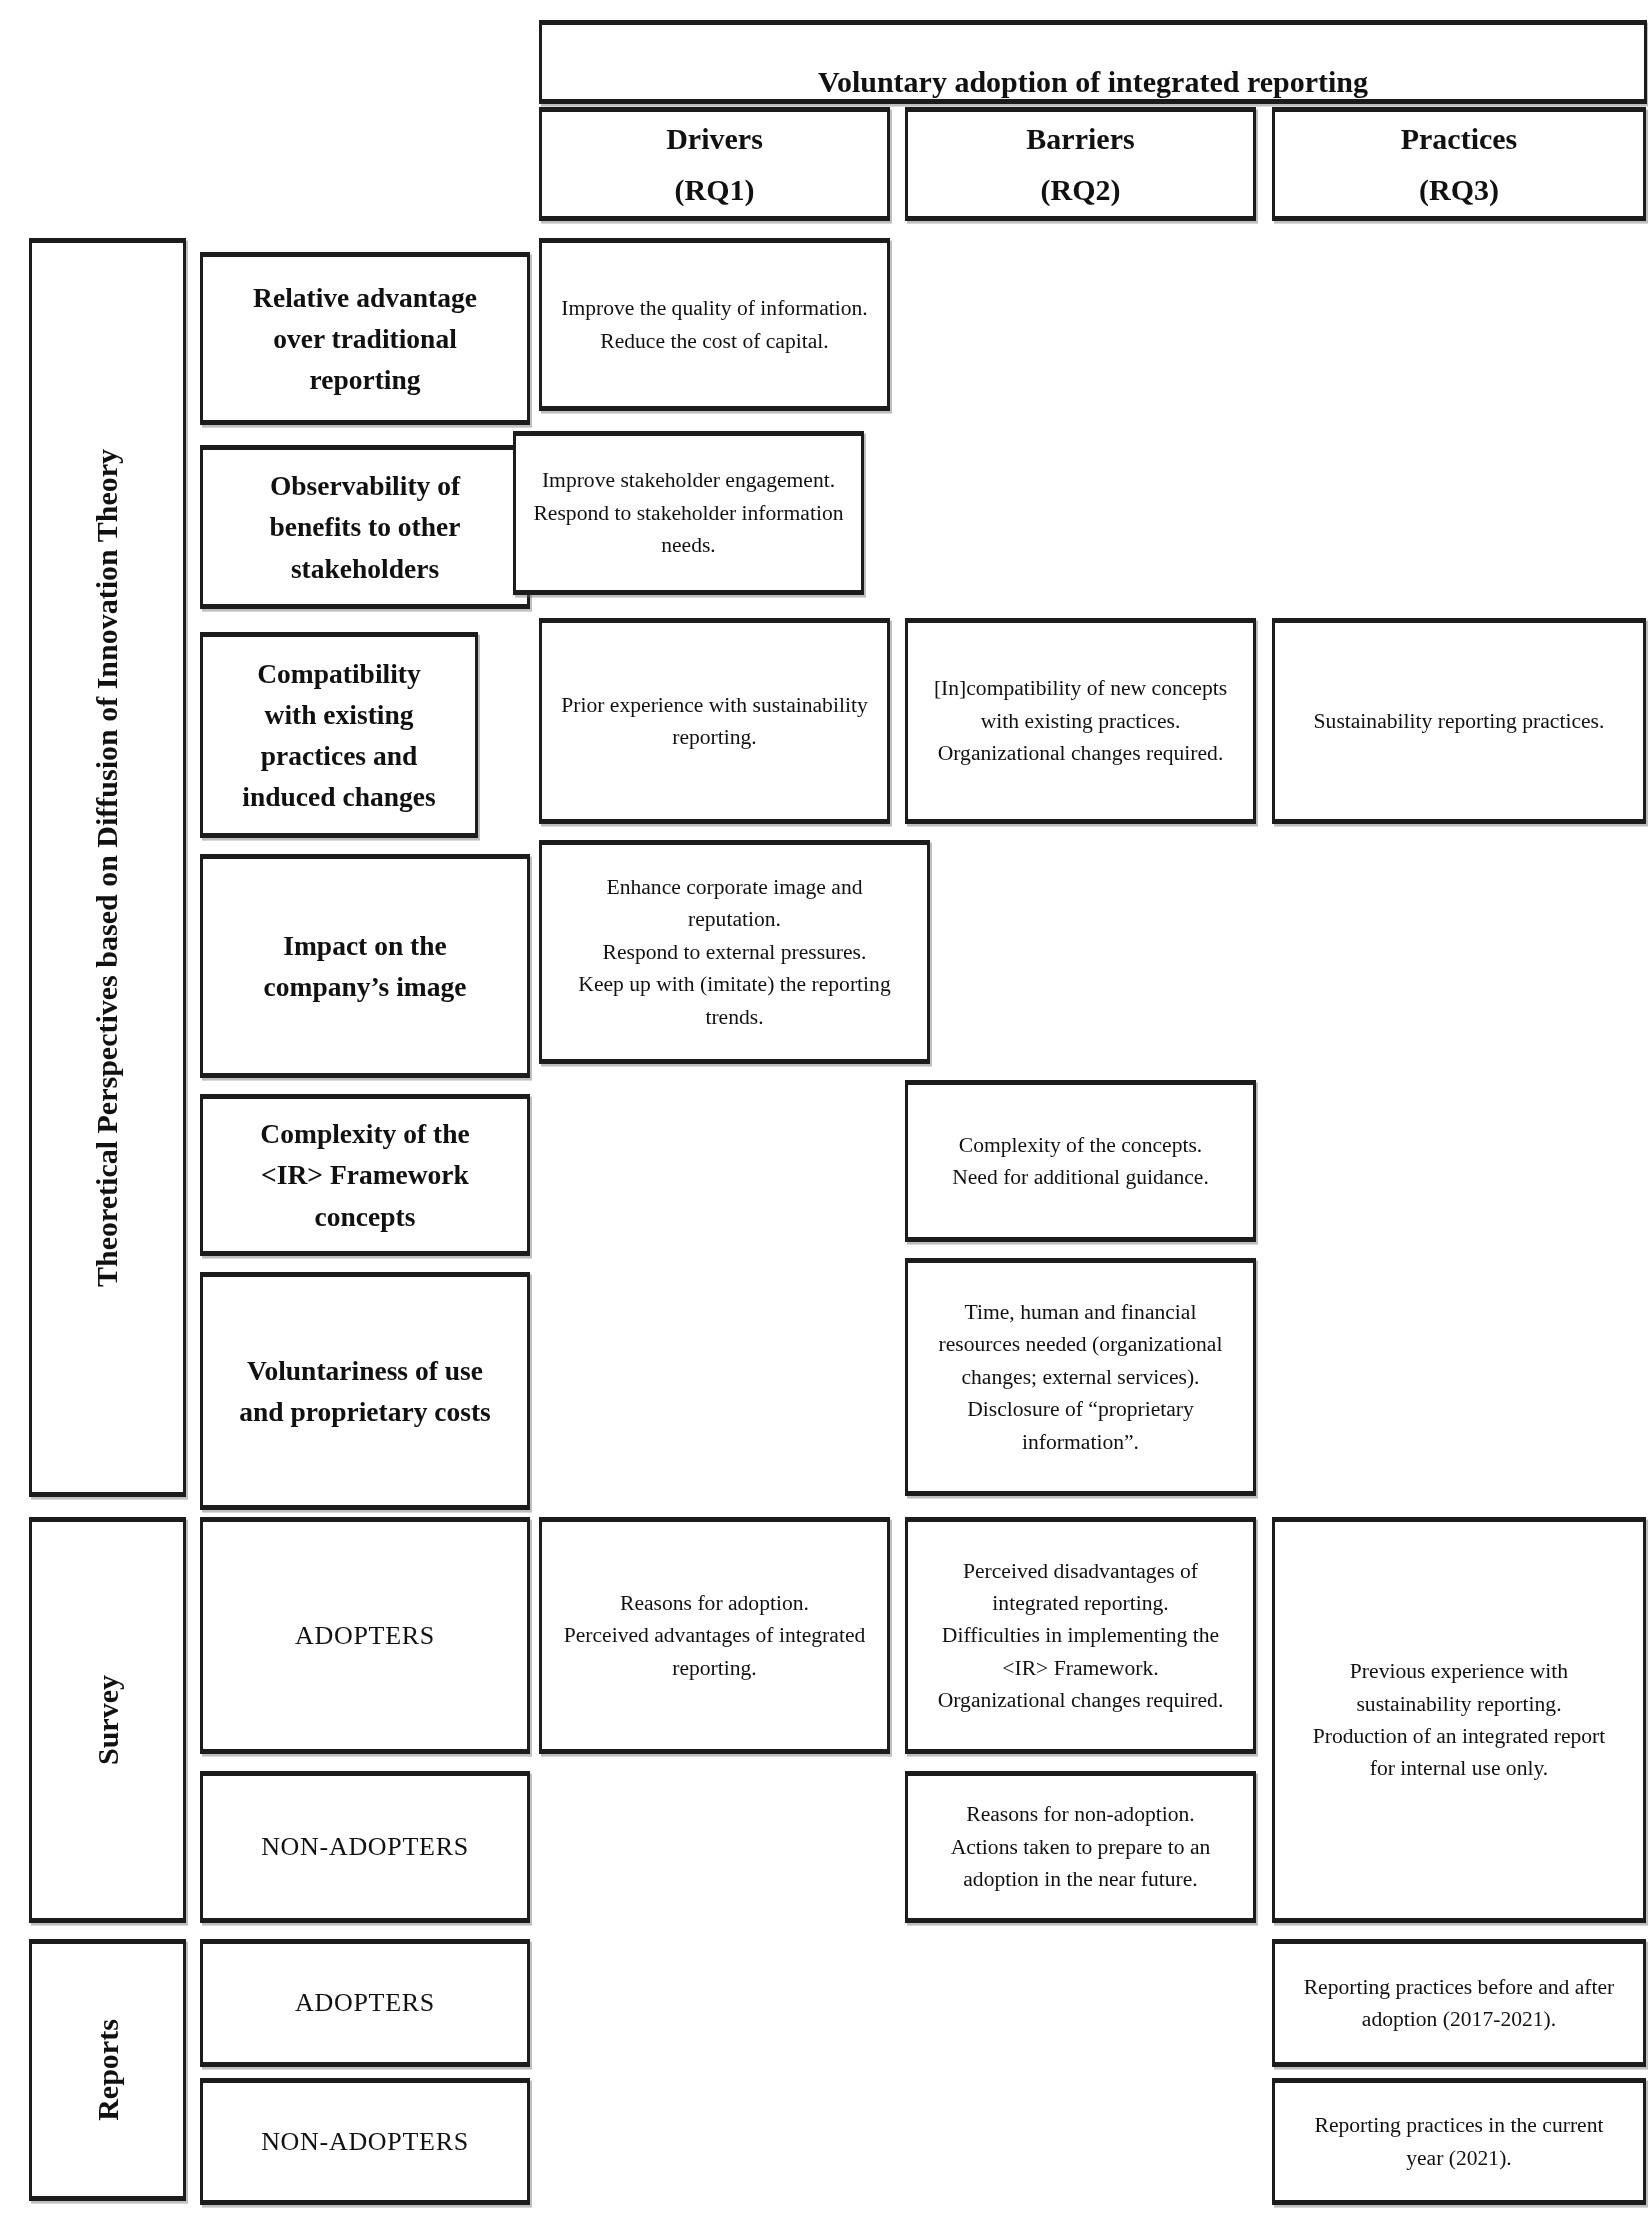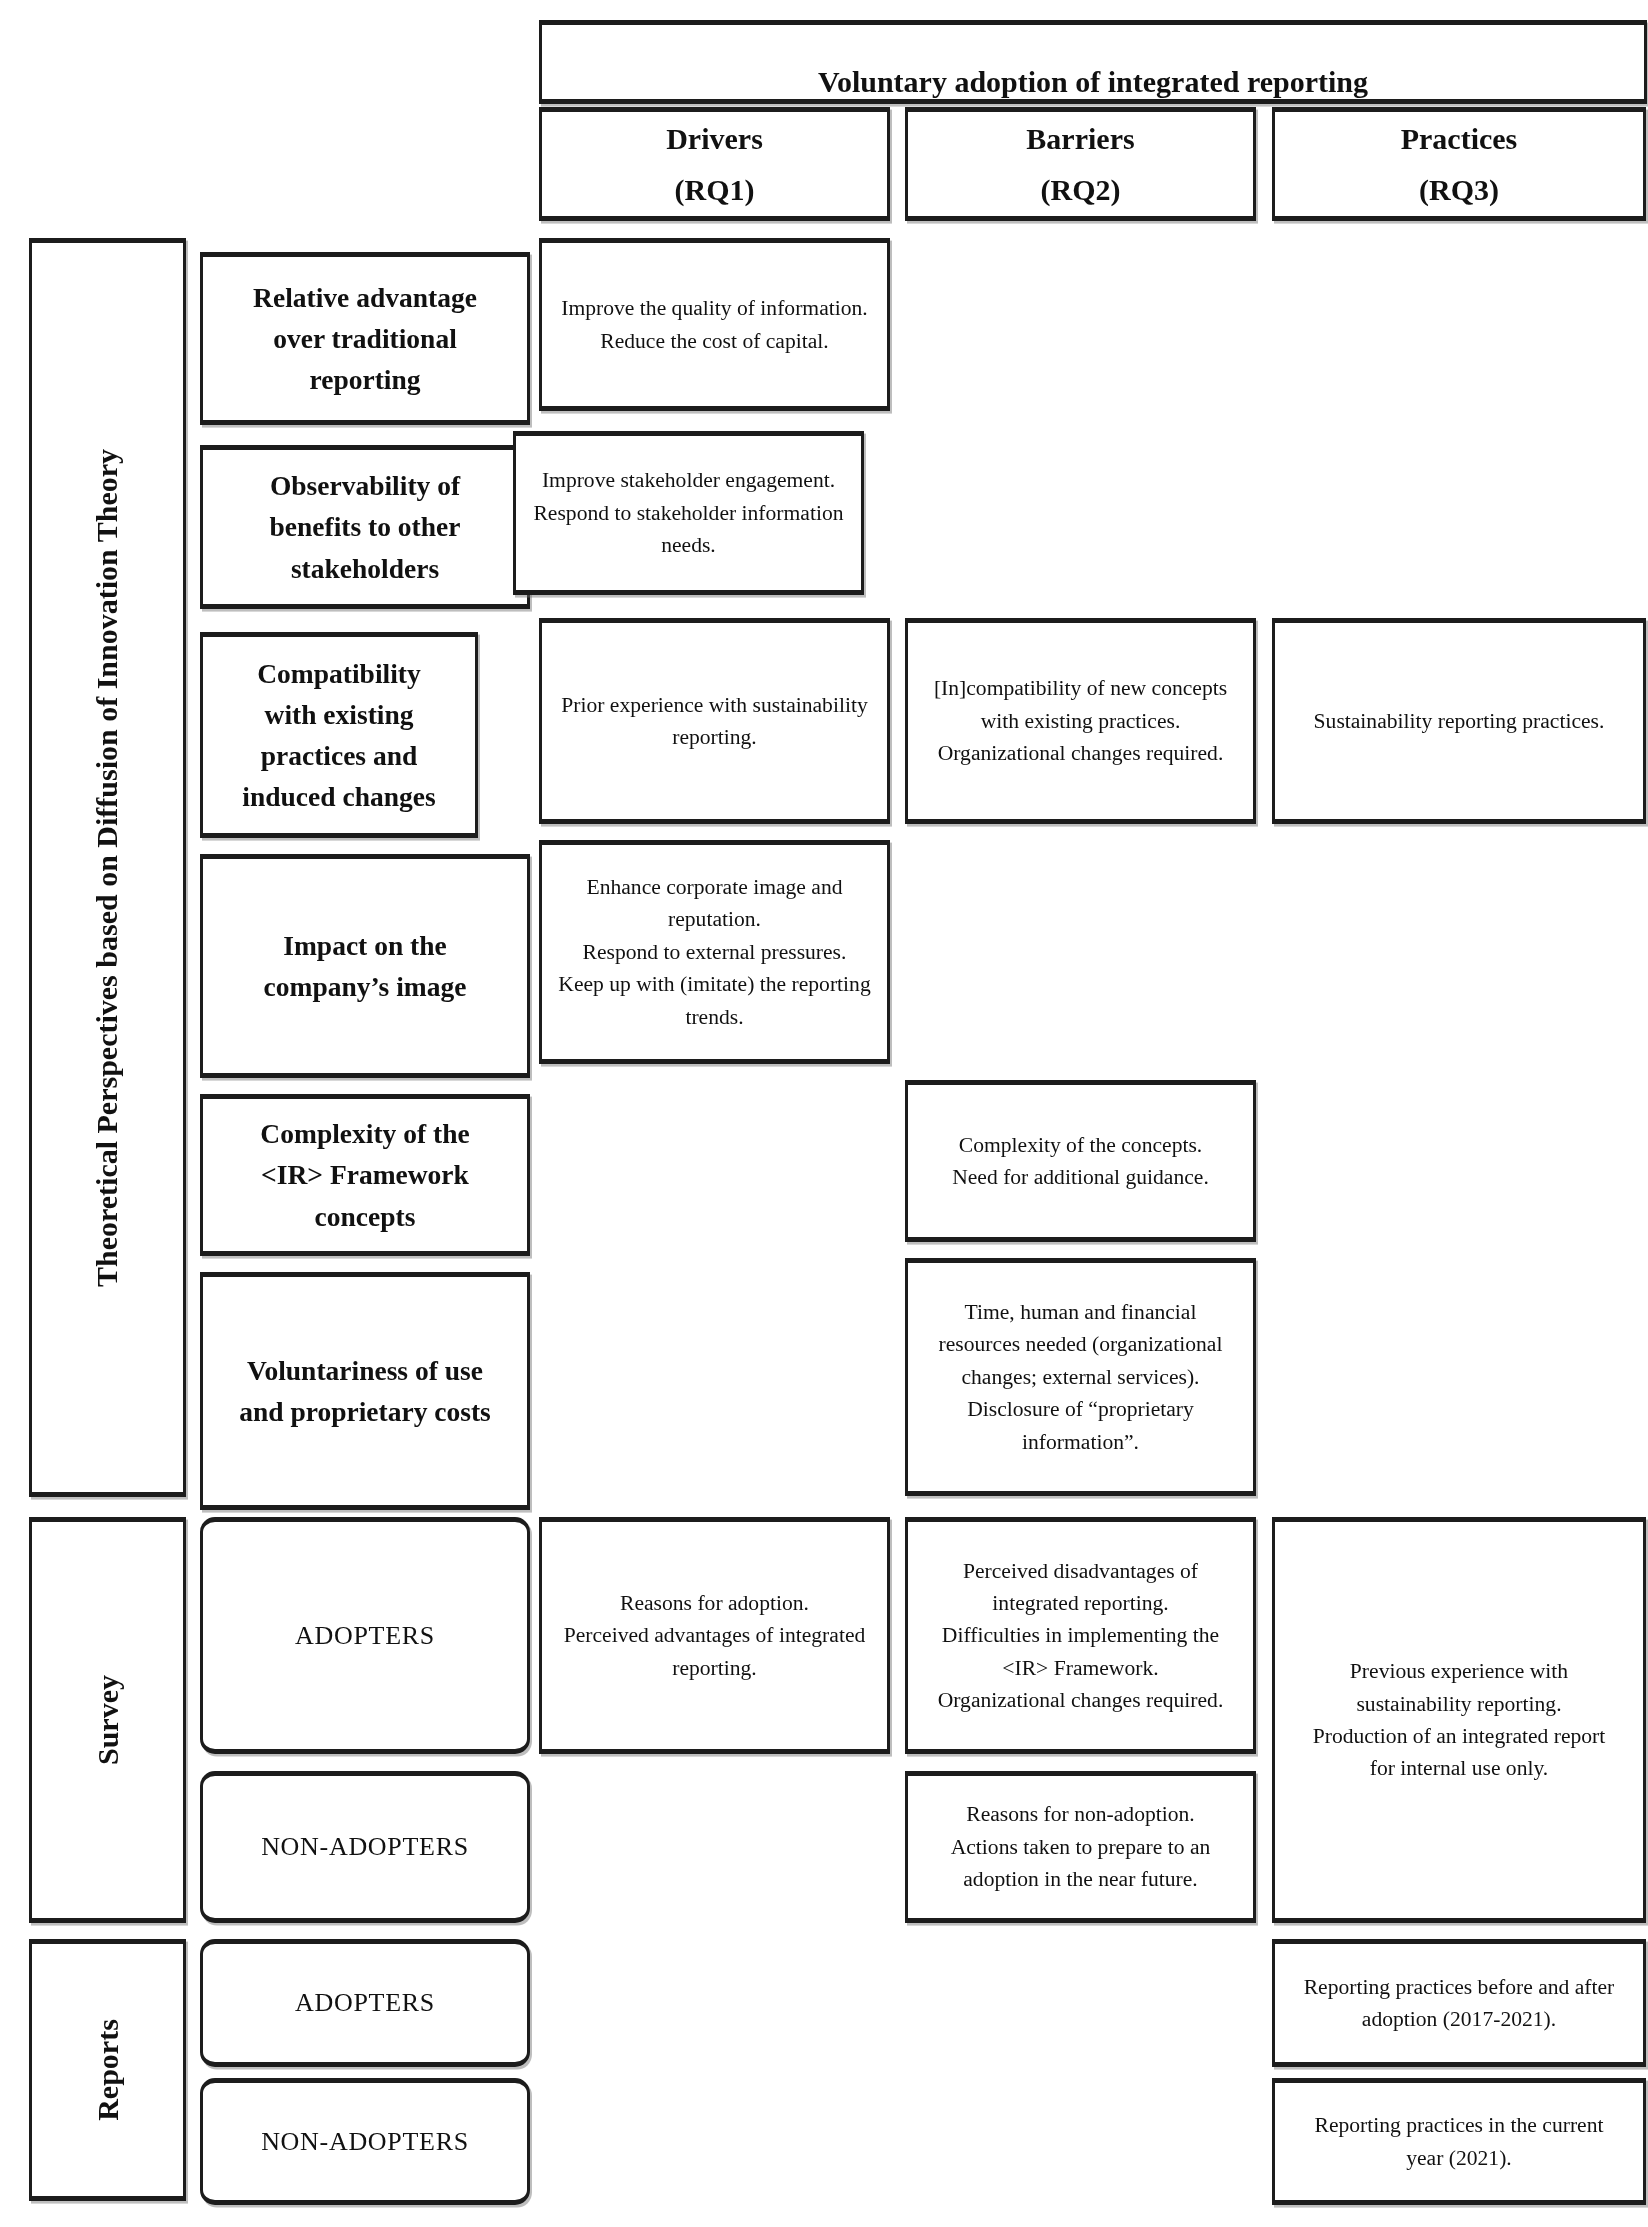--- a/index.html
+++ b/index.html
@@ -21,21 +21,21 @@
     box-shadow: 2px 2.6px 0 rgba(110,110,110,0.45);
     display: flex;
     align-items: center;
     justify-content: center;
     text-align: center;
   }
   .box .txt { white-space: pre-line; }
   .title-box { font-size: 30px; font-weight: bold; align-items: flex-end; }
   .colhdr { font-size: 30px; font-weight: bold; line-height: 1.7; }
   .rowlab { font-size: 27.5px; font-weight: bold; line-height: 1.5; padding: 6.5px 26px; margin-top: 14px; }
-  .adoptlab { font-size: 26px; font-weight: normal; letter-spacing: 0.7px; padding: 6.5px 19.6px; border-radius: 15px; }
+  .adoptlab { font-size: 26px; font-weight: normal; letter-spacing: 0.7px; padding: 6.5px 19.6px; }
   .cell { font-size: 21.6px; line-height: 1.5; }
   .cell-n { padding: 9.2px 15.7px; }   
   .cell-w { padding: 9.2px 26px; }   
   .vbox { overflow: visible; }
   .vbox .vtext {
     transform: rotate(-90deg);
     white-space: nowrap;
     font-size: 30px;
     font-weight: bold;
   }
@@ -92,21 +92,21 @@
     <span class="txt">[In]compatibility of new concepts with existing practices.
 Organizational changes required.</span>
   </div>
   <div class="box cell cell-w" style="left:1272px; top:618px; width:374px; height:206px">
     <span class="txt">Sustainability reporting practices.</span>
   </div>
 
   <div class="box rowlab" style="left:200px; top:840px; width:330px; height:224px">
     <span class="txt">Impact on the company’s image</span>
   </div>
-  <div class="box cell cell-n" style="left:539px; top:840px; width:351px; height:224px">
+  <div class="box cell cell-n" style="left:539px; top:840px; width:391px; height:224px">
     <span class="txt">Enhance corporate image and reputation.
 Respond to external pressures.
 Keep up with (imitate) the reporting trends.</span>
   </div>
 
   <div class="box rowlab" style="left:200px; top:1080px; width:330px; height:162px">
     <span class="txt">Complexity of the &lt;IR&gt; Framework concepts</span>
   </div>
   <div class="box cell cell-n" style="left:905px; top:1080px; width:351px; height:162px">
     <span class="txt">Complexity of the concepts.

